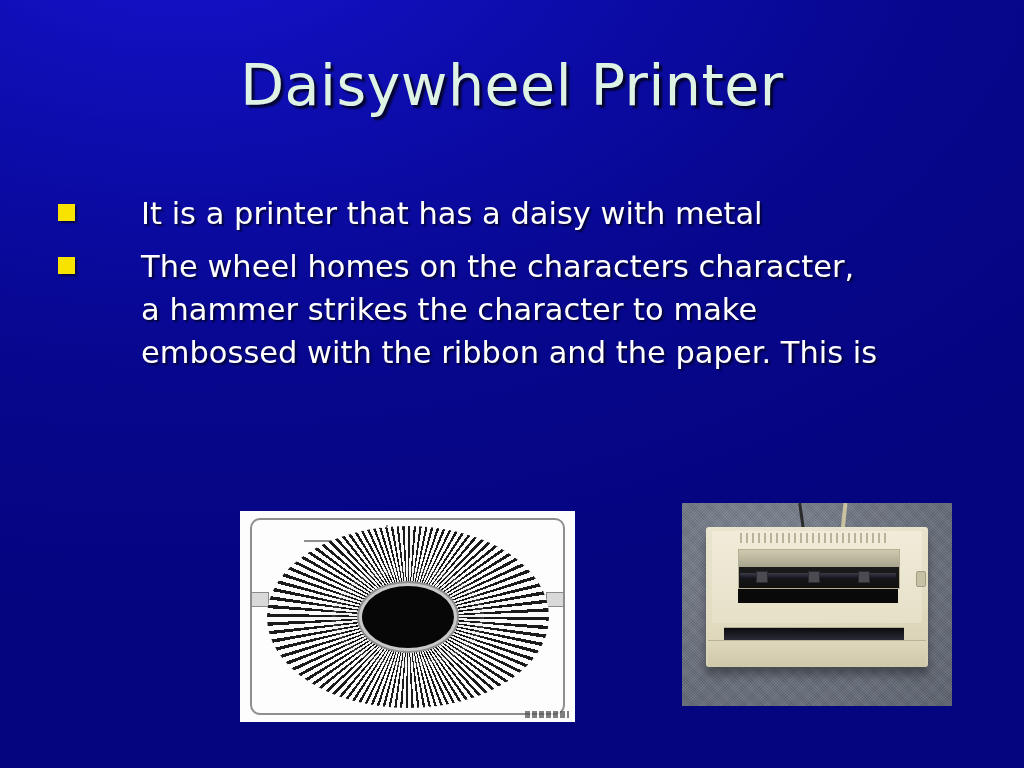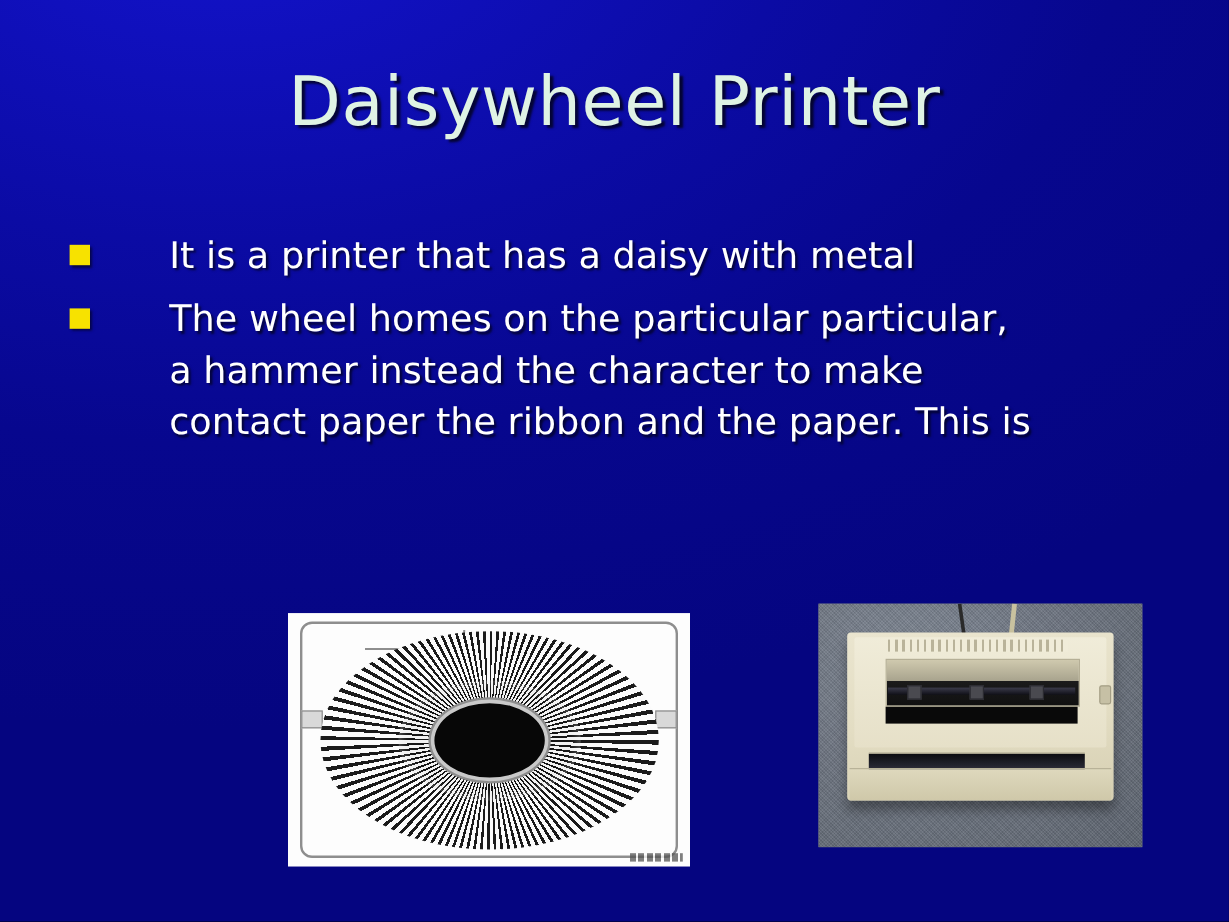--- a/index.html
+++ b/index.html
@@ -308,23 +308,23 @@
     <div class="bullet-row">
       <div class="bullet-marker"></div>
       <div class="bullet-text">
         <span class="ln">It is a printer that has a daisy with metal</span>
       </div>
     </div>
 
     <div class="bullet-row">
       <div class="bullet-marker"></div>
       <div class="bullet-text">
-        <span class="ln">The wheel homes on the particular particular,</span>
-        <span class="ln">a hammer instead the character to make</span>
-        <span class="ln">contact paper the ribbon and the paper. This is</span>
+        <span class="ln">The wheel homes on the characters character,</span>
+        <span class="ln">a hammer strikes the character to make</span>
+        <span class="ln">embossed with the ribbon and the paper. This is</span>
       </div>
     </div>
 
   </div>
 
   <div class="img-frame" id="daisy-wheel-image">
     <div class="wheel-stage">
       <div class="wheel-bracket">
         <div class="wheel-notch"></div>
       </div>

